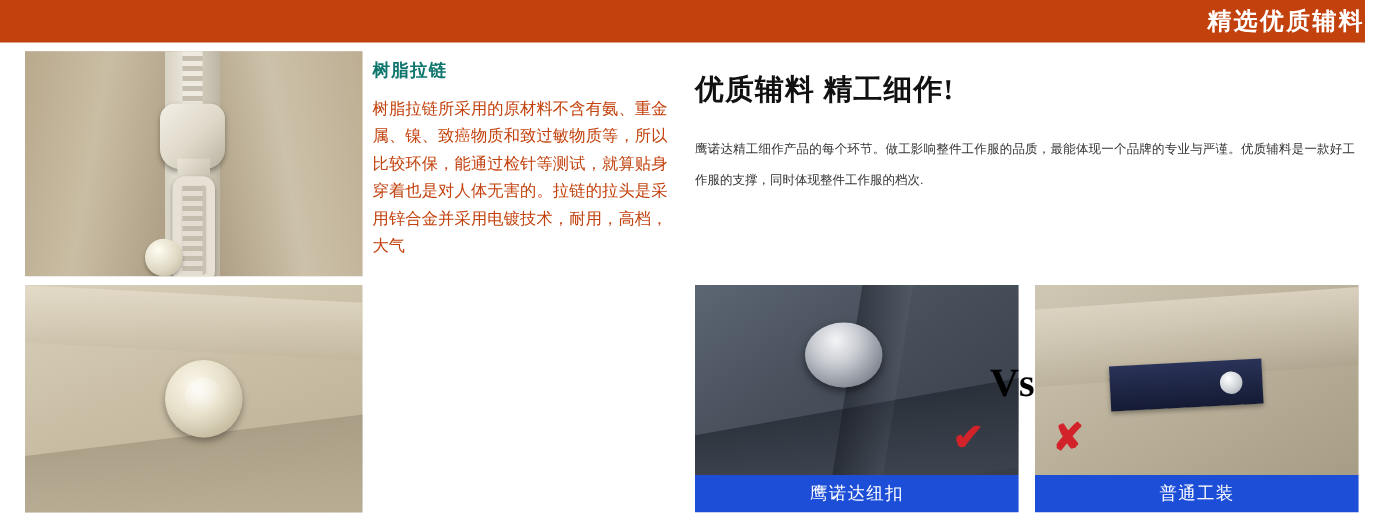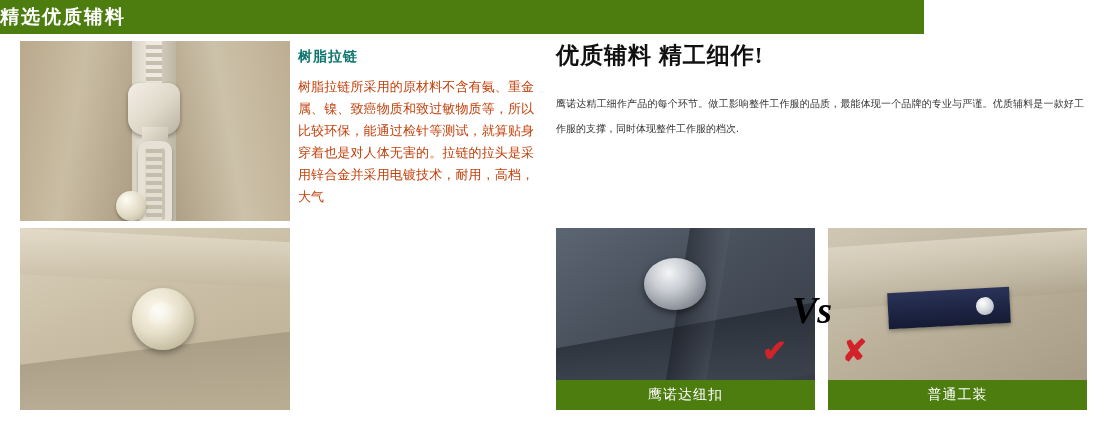--- a/index.html
+++ b/index.html
@@ -16,26 +16,26 @@
     height: 424px;
     overflow: hidden;
     background: #ffffff;
   }
 
   
   .banner {
     position: absolute;
     left: 0;
     top: 0;
-    width: 924px;
+    width: 1092px;
     height: 34px;
-    background: #4d7c0f;
+    background: #c2410c;
     display: flex;
     align-items: center;
-    justify-content: flex-start;
+    justify-content: flex-end;
   }
   .banner-title {
     color: #ffffff;
     font-size: 19px;
     font-weight: bold;
     letter-spacing: 2px;
   }
 
   
   .zipper-photo {
@@ -165,21 +165,21 @@
     font-size: 13px;
     line-height: 22px;
     margin: 0;
     text-align: justify;
   }
 
   
   .right-block {
     position: absolute;
     left: 556px;
-    top: 40px;
+    top: 56px;
     width: 528px;
   }
   .right-head {
     color: #111111;
     font-size: 23px;
     font-weight: bold;
     margin: 0 0 20px 0;
     letter-spacing: 1px;
     font-family: "Liberation Serif", serif;
   }
@@ -261,21 +261,21 @@
     width: 18px; height: 18px;
     border-radius: 50%;
     background: radial-gradient(circle at 38% 32%, #ffffff, #cfd3d8 55%, #9aa0a8 100%);
   }
 
   .cmp-caption {
     position: absolute;
     left: 0; bottom: 0;
     width: 259px;
     height: 30px;
-    background: #4d7c0f;
+    background: #1d4ed8;
     color: #ffffff;
     font-size: 14px;
     display: flex;
     align-items: center;
     justify-content: center;
     letter-spacing: 1px;
   }
 
   .mark-check {
     position: absolute;
@@ -292,24 +292,23 @@
     font-size: 30px;
     font-weight: bold;
     line-height: 1;
   }
 
   .vs-label {
     position: absolute;
     left: 792px;
     top: 288px;
     color: #000000;
-    font-size: 38px;
+    font-size: 32px;
     font-weight: bold;
     font-family: "Liberation Serif", serif;
-    font-style: italic;
   }
 </style>
 </head>
 <body>
 
 <div class="page">
 
   <div class="banner">
     <span class="banner-title">精选优质辅料</span>
   </div>

